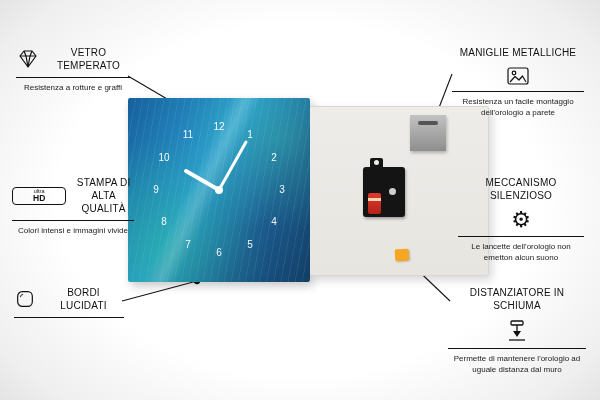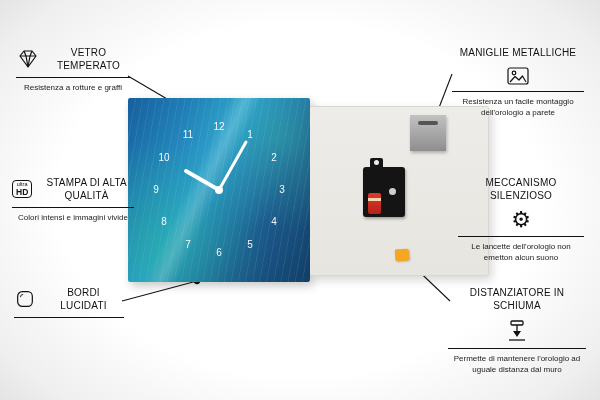--- a/index.html
+++ b/index.html
@@ -73,21 +73,21 @@
   
   .callout{position:absolute;color:#111;}
   .co-head{display:flex;align-items:center;gap:7px;border-bottom:1.4px solid #111;padding-bottom:5px;}
   .callout.right .co-head{justify-content:flex-end;flex-direction:column;}
   .co-title{font-weight:normal;font-size:10px;letter-spacing:.2px;line-height:1.3;text-align:center;flex:1;}
   .callout.right .co-title{text-align:center;}
   .co-sub{font-size:8px;line-height:1.4;text-align:center;margin-top:4px;color:#1b1b1b;}
   .co-icon{flex:0 0 auto;display:flex;align-items:center;justify-content:center;}
   .gear-glyph{font-size:22px;line-height:1;color:#111;}
   .uhd-box{
-    border:1.4px solid #111;border-radius:4px;padding:1px 3px;text-align:center;line-height:1;
+    border:1.4px solid #111;border-radius:4px;padding:1px 20px;text-align:center;line-height:1;
   }
   .uhd-top{font-size:5.5px;display:block;}
   .uhd-bottom{font-size:8.5px;font-weight:bold;display:block;}
   .c-vetro{left:16px;top:46px;width:114px;}
   .c-stampa{left:12px;top:176px;width:122px;}
   .c-bordi{left:14px;top:286px;width:110px;}
   .c-maniglie{left:452px;top:46px;width:132px;}
   .c-meccanismo{left:458px;top:176px;width:126px;}
   .c-distanziatore{left:448px;top:286px;width:138px;}
 </style>

